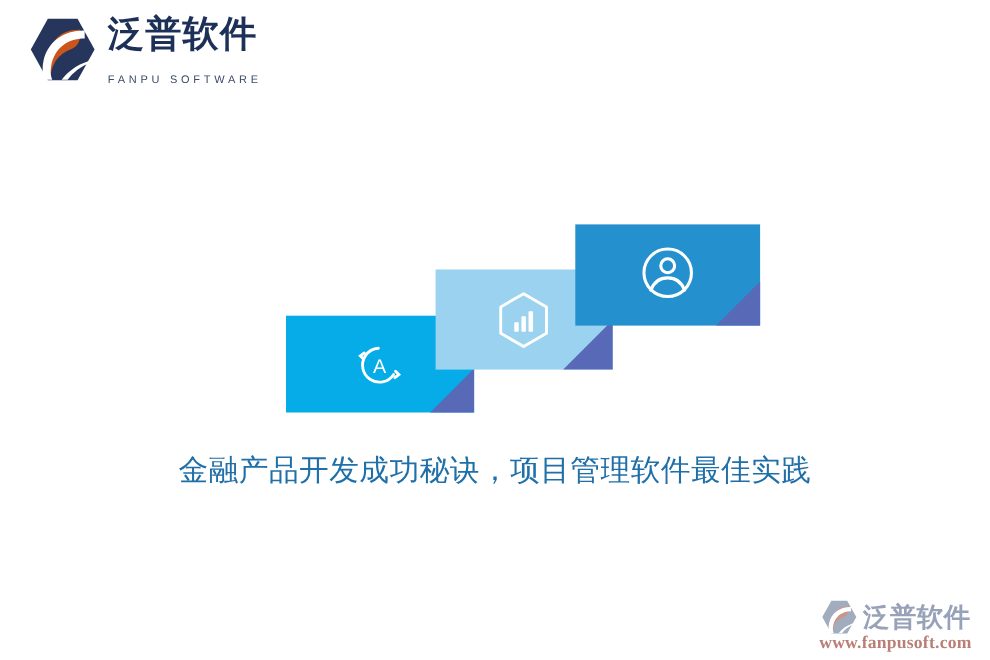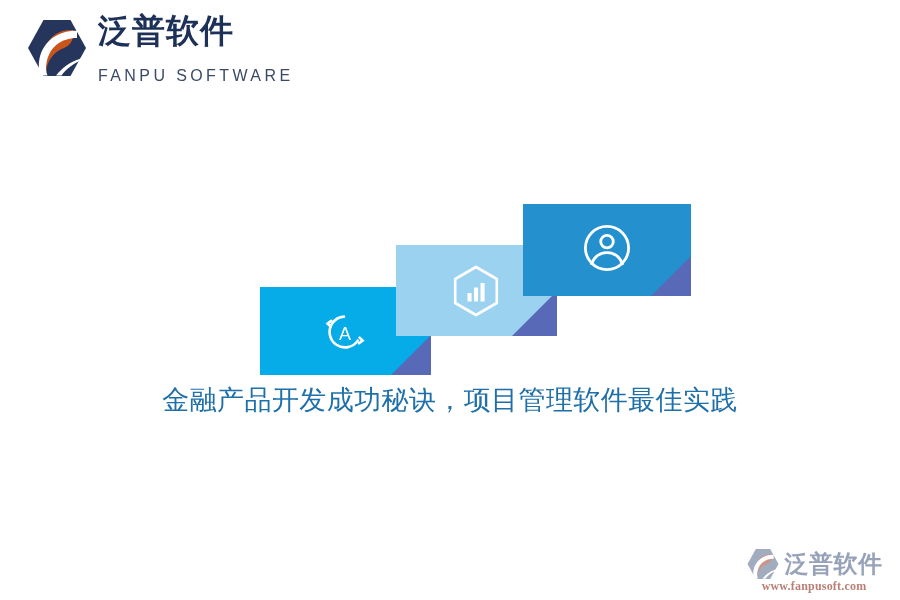--- a/index.html
+++ b/index.html
@@ -47,21 +47,21 @@
   .brand-cn {
     font-size: 33px;
     line-height: 1.05;
     font-weight: 700;
     color: #1d3057;
     letter-spacing: 1px;
     white-space: nowrap;
     font-family: "DejaVu Sans", "Liberation Sans", sans-serif;
   }
   .brand-en {
-    font-size: 16px;
+    font-size: 10px;
     line-height: 1.1;
     font-weight: 400;
     color: #3a4a66;
     letter-spacing: 3.4px;
     white-space: nowrap;
     margin-top: 18px;
     font-family: "Liberation Sans", sans-serif;
     text-align: center;
   }
 
@@ -148,21 +148,21 @@
   }
   #card-user .card-icon {
     left: 55px;
     top: 15px;
   }
 
   
   .headline {
     position: absolute;
     left: 0;
-    top: 379px;
+    top: 407px;
     width: 900px;
     text-align: center;
     color: #1F6FA8;
     font-size: 27px;
     line-height: 41px;
     font-weight: 500;
     letter-spacing: 0.4px;
     font-family: "DejaVu Sans", "Liberation Sans", sans-serif;
   }
   .headline-line {
@@ -193,21 +193,21 @@
   }
   .wm-cn {
     font-size: 24px;
     font-weight: 700;
     color: #8f9bb3;
     letter-spacing: 0.5px;
     white-space: nowrap;
     font-family: "DejaVu Sans", "Liberation Sans", sans-serif;
   }
   .wm-url {
-    font-size: 12px;
+    font-size: 16px;
     font-weight: 700;
     color: #b4746a;
     letter-spacing: 0.2px;
     white-space: nowrap;
     margin-top: -1px;
     font-family: "Liberation Serif", "DejaVu Serif", serif;
   }
 </style>
 </head>
 <body>

